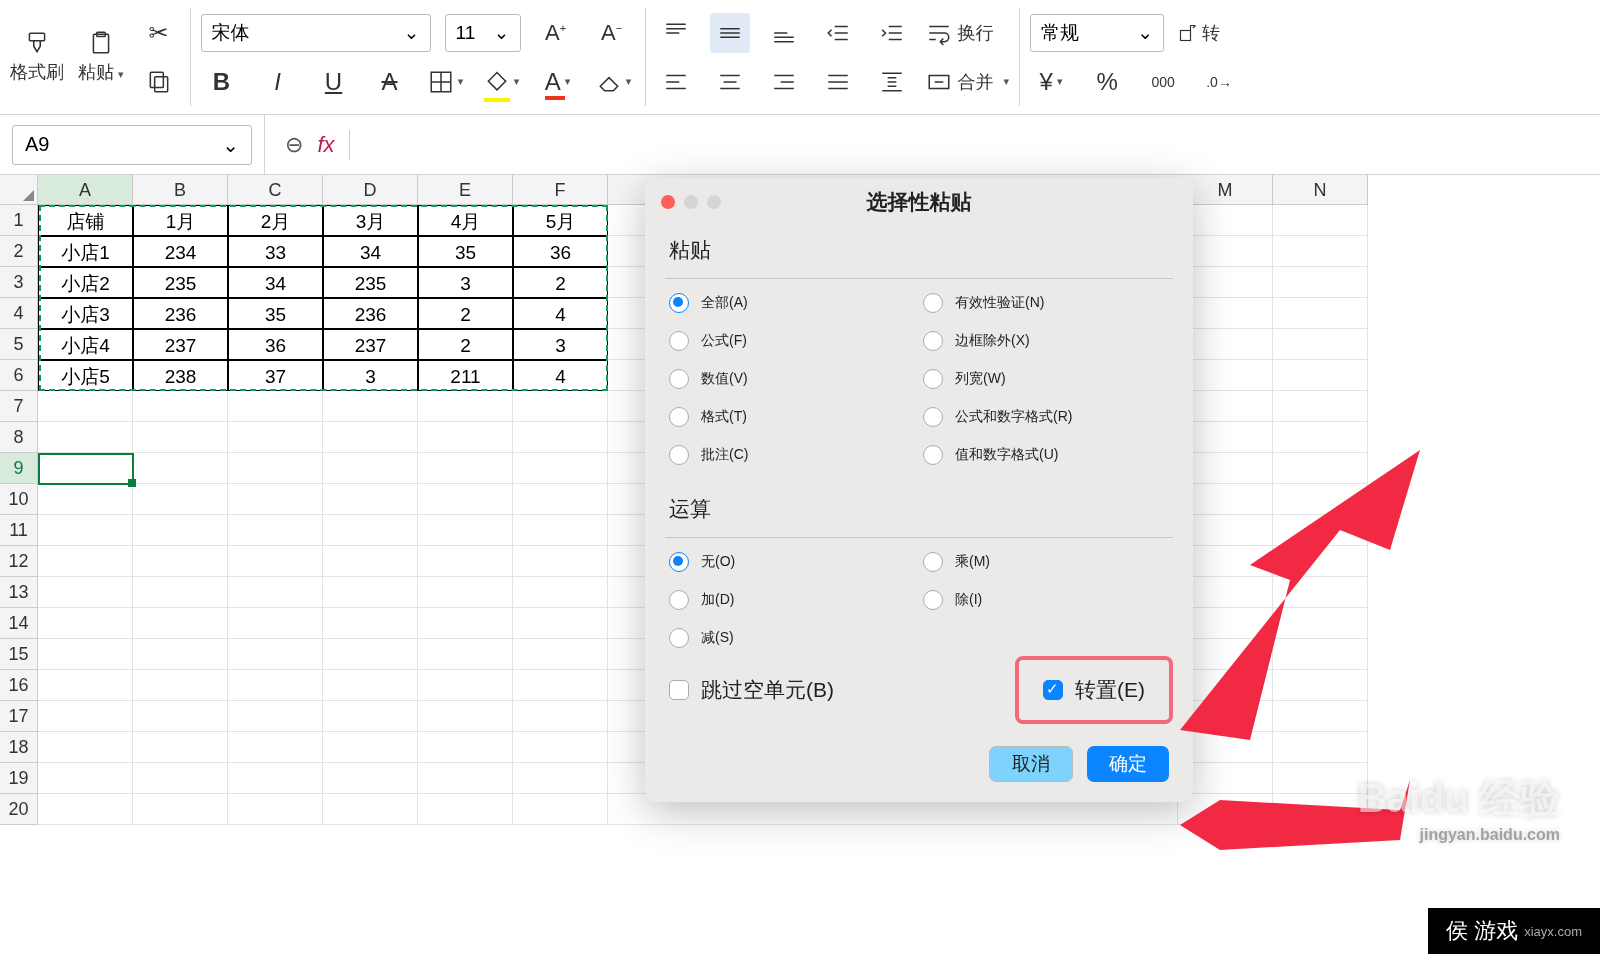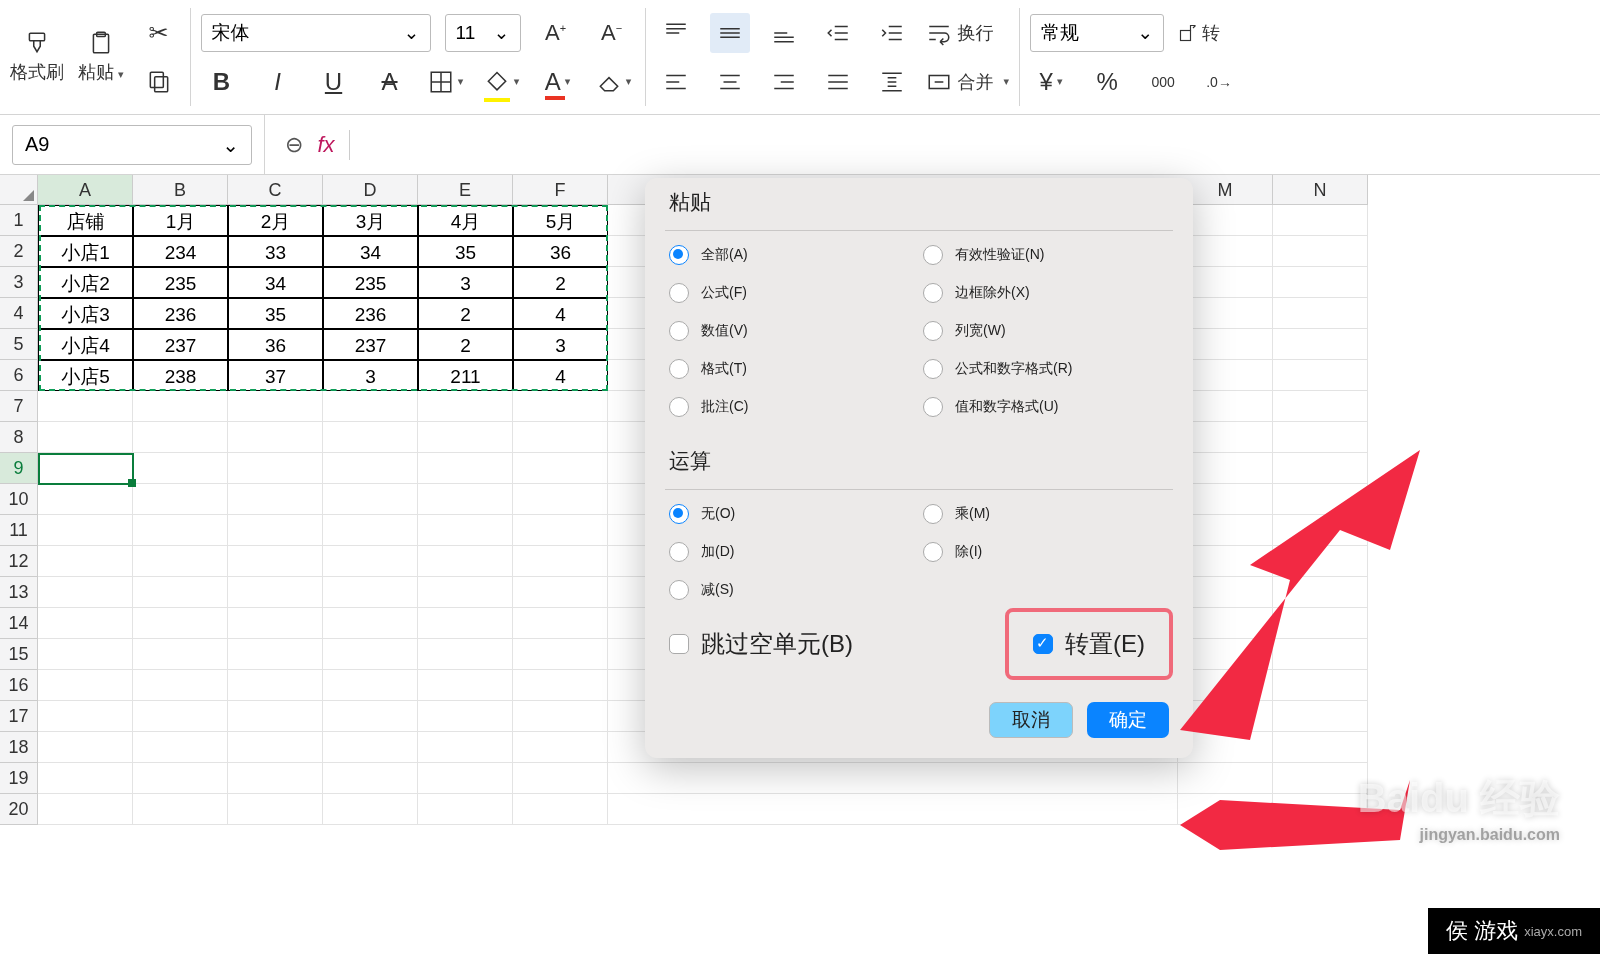--- a/index.html
+++ b/index.html
@@ -57,21 +57,21 @@
 .dot.red { background: #ff5f57; }
 .dot.grey { background: #d7d5d4; }
 .dialog-title { position: absolute; left: 0; right: 0; text-align: center; font-size: 21px; font-weight: 600; color: #222; }
 .section-label { font-size: 21px; color: #222; margin: 10px 0 14px 24px; }
 .section-hr { border: none; border-top: 1px solid #c9c7c6; margin: 0 20px 14px 20px; }
 .radio-grid { display: grid; grid-template-columns: 1fr 1fr; gap: 18px 8px; padding: 0 24px 8px 24px; }
 .radio-item { display: flex; align-items: center; gap: 12px; font-size: 14px; color: #222; }
 .radio { width: 20px; height: 20px; border-radius: 50%; border: 1.5px solid #aaa; background: #fff; position: relative; flex-shrink: 0; }
 .radio.checked { border-color: #0a84ff; }
 .radio.checked::after { content:""; position:absolute; left:3px; top:3px; width:10px; height:10px; background:#0a84ff; border-radius:50%; }
-.check-row { display: flex; align-items: center; gap: 12px; font-size: 24px; color: #222; padding: 16px 24px 0 24px; }
+.check-row { display: flex; align-items: center; gap: 12px; font-size: 21px; color: #222; padding: 16px 24px 0 24px; }
 .checkbox { width: 20px; height: 20px; border-radius: 5px; border: 1.5px solid #aaa; background:#fff; flex-shrink:0; }
 .checkbox.checked { background:#0a84ff; border-color:#0a84ff; position:relative; }
 .checkbox.checked::after { content:"✓"; color:#fff; font-size:15px; position:absolute; left:2px; top:-1px; }
 .check-pair { display:flex; justify-content: space-between; padding:0; }
 .check-pair .check-row { padding: 16px 24px; }
 .transpose-highlight { border: 4px solid #f06a7a; border-radius: 8px; padding: 8px 18px 8px 10px; }
 
 .dialog-buttons { display: flex; justify-content: flex-end; gap: 14px; padding: 22px 24px 0 24px; }
 .dlg-btn { height: 36px; padding: 0 22px; border-radius: 7px; font-size: 19px; display:flex; align-items:center; cursor:pointer; }
 .dlg-btn.secondary { background:#7dd3fc; border:1px solid #bbb; color:#222; }
@@ -554,20 +554,28 @@
         <div class="cell"></div>
       </div>
     </div>
 
   <div class="marching-ants" style="left:39px; top:30px; width:569px; height:186px;"></div>
 
   <div class="sel-cell" style="left:38px; top:278px; width:96px; height:32px;"></div>
 </div>
 
 <div class="dialog">
+  <div class="dialog-titlebar">
+    <div class="traffic">
+      <div class="dot red"></div>
+      <div class="dot grey"></div>
+      <div class="dot grey"></div>
+    </div>
+    <div class="dialog-title">选择性粘贴</div>
+  </div>
 
   <div class="section-label">粘贴</div>
   <hr class="section-hr">
   <div class="radio-grid">
     <div class="radio-item">
         <span class="radio checked"></span>
         <span>全部(A)</span>
       </div>
     <div class="radio-item">
         <span class="radio"></span>

